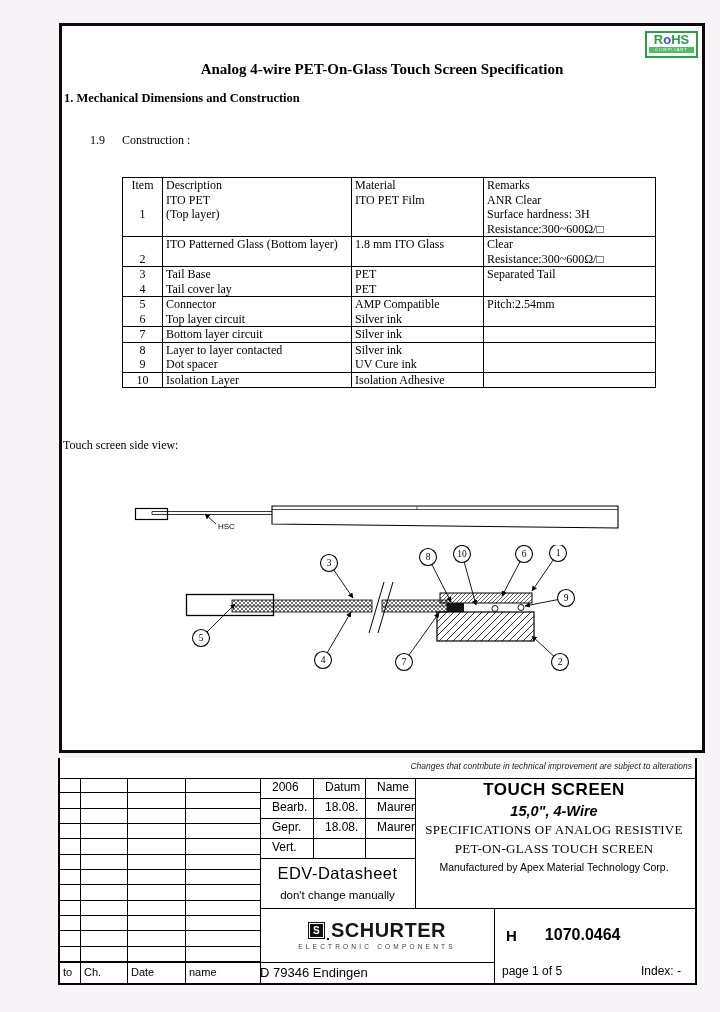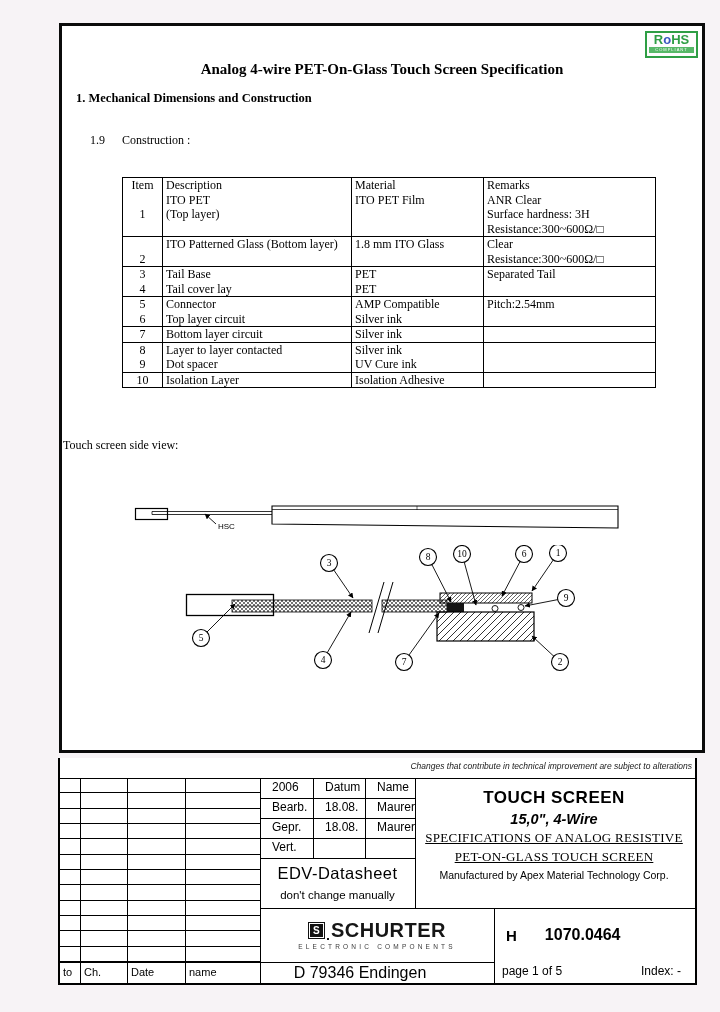--- a/index.html
+++ b/index.html
@@ -10,21 +10,21 @@
          background:#fff;border:3px solid #0b0b0b;}
   .sheet>*{position:absolute;}
   .rohs{left:583px;top:5px;width:53px;height:27px;box-sizing:border-box;border:2px solid #2e9e44;
         background:#fdfdfd;text-align:center;}
   .rohs-text{font-family:"Liberation Sans",sans-serif;font-weight:bold;font-size:13px;line-height:14px;
         color:#2e9e44;letter-spacing:0px;}
   .rohs-text .o{color:#3a57c0;}
   .rohs-band{font-family:"Liberation Sans",sans-serif;font-size:4px;line-height:6px;color:#fff;
         background:#57b868;margin:0 2px;letter-spacing:1px;}
   .doc-title{left:0;top:35px;width:100%;text-align:center;font-size:15px;font-weight:bold;}
-  .sec-heading{left:14px;top:65px;font-size:12.5px;font-weight:bold;}
+  .sec-heading{left:2px;top:65px;font-size:12.5px;font-weight:bold;}
   .li{font-size:12px;}
   .li .num{position:absolute;left:28px;top:0;}
   .li .txt{position:absolute;left:60px;top:0;white-space:nowrap;}
   .li1{left:0;top:93px;width:600px;height:14px;}
   .li2{left:0;top:107px;width:600px;height:14px;}
   
   .ctable{left:60px;top:151px;border-collapse:collapse;table-layout:fixed;width:505px;
           font-size:12px;}
   .ctable td{border:1px solid #000;vertical-align:top;padding:0 3px;}
   .ctable td div{height:14.5px;line-height:14.5px;white-space:nowrap;overflow:visible;}
@@ -66,35 +66,35 @@
      background:repeating-linear-gradient(to bottom,transparent 0,transparent 14.33px,#000 14.33px,#000 15.33px);}
   .approval{left:208px;top:20px;width:155px;height:80px;}
   .ap-row{display:flex;height:20px;}
   .ap-cell{line-height:19px;font-size:12px;padding-left:4px;overflow:hidden;white-space:nowrap;}
   .ap-c0{width:49px;}
   .ap-c1{width:48px;}
   .ap-c2{flex:1;}
   .edv{left:200px;top:100px;width:155px;height:50px;text-align:center;}
   .edv-main{margin-top:6px;font-size:16.5px;letter-spacing:0.5px;}
   .edv-note{margin-top:6px;font-size:11.5px;}
-  .product{left:355px;top:20px;width:278px;height:130px;text-align:center;}
+  .product{left:355px;top:12px;width:278px;height:130px;text-align:center;}
   .p-name{margin-top:10px;font-size:17px;font-weight:bold;letter-spacing:0.5px;}
   .p-size{margin-top:3px;font-size:14.5px;font-weight:bold;font-style:italic;}
   .p-part{margin-top:4px;font-family:"Liberation Serif",serif;font-size:12.5px;letter-spacing:1px;}
-  .p-spec{margin-top:3px;font-family:"Liberation Serif",serif;font-size:13px;letter-spacing:0.3px;text-decoration:underline;}
+  .p-spec{margin-top:3px;font-family:"Liberation Serif",serif;font-size:13px;letter-spacing:0.3px;}
   .p-mfr{margin-top:4px;font-size:10.5px;}
   .schurter{left:200px;top:150px;width:234px;height:54px;text-align:center;}
   .logo-row{margin-top:11px;display:flex;align-items:center;justify-content:center;gap:2px;}
   .logo-mark{width:15px;height:15px;background:#111;color:#fff;display:inline-flex;align-items:center;
      justify-content:center;font-size:10px;font-weight:bold;box-shadow:inset 0 0 0 1px #fff;
      border:1px solid #111;box-sizing:content-box;}
   .logo-dot{width:2px;height:2px;background:#111;align-self:flex-end;margin-bottom:2px;}
   .logo-name{font-size:20px;font-weight:bold;letter-spacing:0.5px;color:#161616;}
   .logo-tag{margin-top:1px;font-size:6.5px;letter-spacing:3.2px;color:#3a3a3a;}
-  .address{left:183px;top:204px;width:234px;height:21px;line-height:21px;text-align:center;font-size:16px;}
+  .address{left:200px;top:204px;width:234px;height:21px;line-height:21px;text-align:left;font-size:13px;}
   .docnum{left:434px;top:150px;width:201px;height:54px;display:flex;align-items:center;padding-left:12px;
      gap:28px;box-sizing:border-box;}
   .d-code{font-size:15px;font-weight:bold;}
   .d-num{font-size:16px;font-weight:bold;}
   .pageline{left:434px;top:204px;width:201px;height:21px;display:flex;align-items:center;
      justify-content:space-between;padding:0 14px 4px 8px;box-sizing:border-box;font-size:12px;}
   .footrow{left:0;top:204px;width:200px;height:21px;}
   .footrow span{position:absolute;top:0;line-height:21px;font-size:11px;padding-left:3px;}
   .f-to{left:0;} .f-ch{left:21px;} .f-date{left:68px;} .f-name{left:126px;}
 </style>

